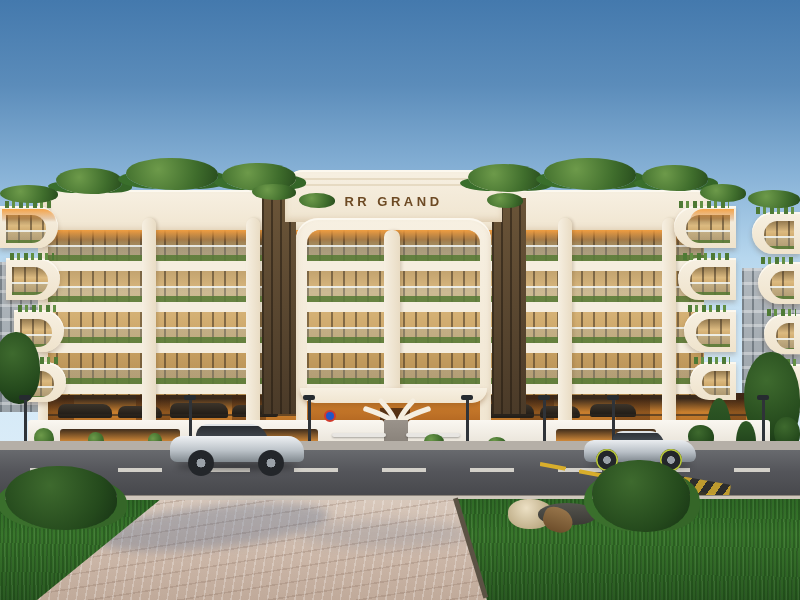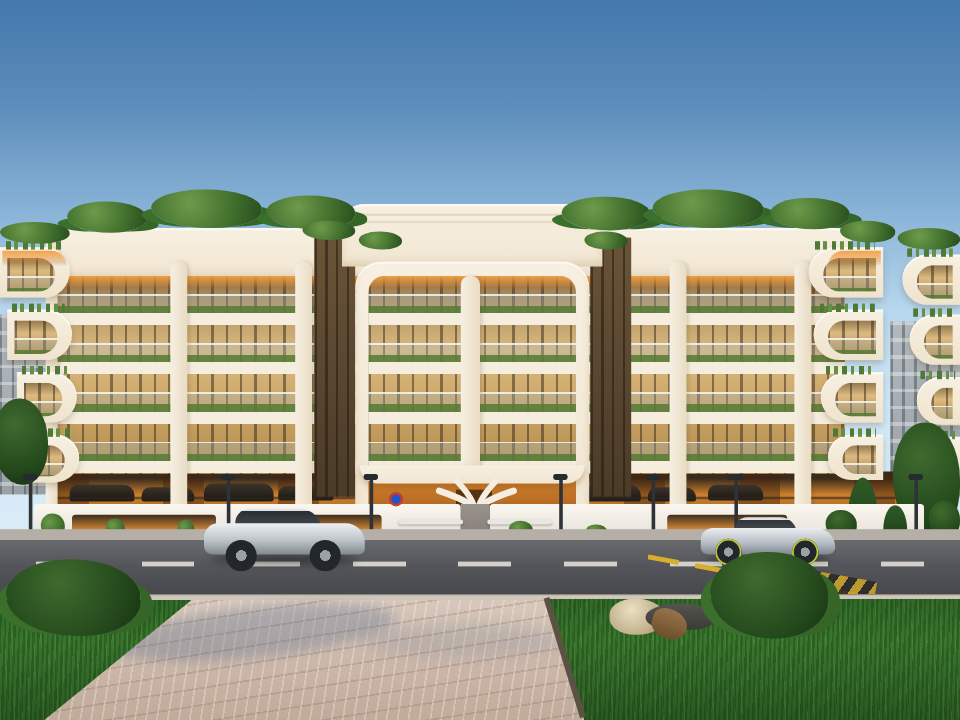--- a/index.html
+++ b/index.html
@@ -138,20 +138,21 @@
   <div class="a pod podR" style="left:764px;top:314px;width:36px;height:40px;">
       <div class="podglass g"></div>
     </div>
   <div class="a pod podR" style="left:770px;top:364px;width:30px;height:36px;">
       <div class="podglass g"></div>
     </div>
 
   <div class="a cream" style="left:285px;top:170px;width:217px;height:52px;border-radius:18px 18px 0 0;"></div>
   <div class="a groove" style="left:289px;top:178px;width:209px;"></div>
   <div class="a groove" style="left:289px;top:184px;width:209px;"></div>
+  <div class="a sign-text" style="left:285px;top:190px;width:217px;height:22px;">RR GRAND</div>
   <div class="a cream" style="left:296px;top:218px;width:195px;height:231px;border-radius:22px 22px 0 0;"></div>
   <div class="a g" style="left:307px;top:230px;width:173px;height:164px;border-radius:14px 14px 0 0;"></div>
   <div class="a soffit" style="left:307px;top:230px;width:173px;height:13px;border-radius:14px 14px 0 0;"></div>
   <div class="a" style="left:307px;top:392px;width:173px;height:57px;background:linear-gradient(180deg,#d98a34,#a85d1c 70%,#7e4513);"></div>
   <div class="a" style="left:380px;top:408px;width:30px;height:41px;background:linear-gradient(180deg,#5a3414,#3c2009);"></div>
   <div class="a pier" style="left:384px;top:230px;width:16px;height:164px;"></div>
   <div class="a cream" style="left:300px;top:388px;width:187px;height:15px;border-radius:0 0 26px 26px;box-shadow:0 3px 5px rgba(120,70,20,.35);"></div>
 
   <svg class="a" style="left:352px;top:396px;width:90px;height:53px;" viewBox="0 0 90 53">
     <path d="M45,53 L45,30" stroke="#f5eee0" stroke-width="7" stroke-linecap="round" fill="none"></path>

